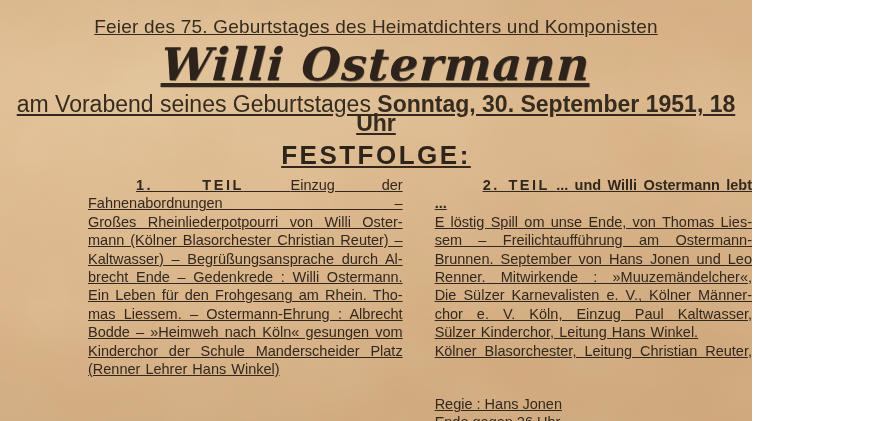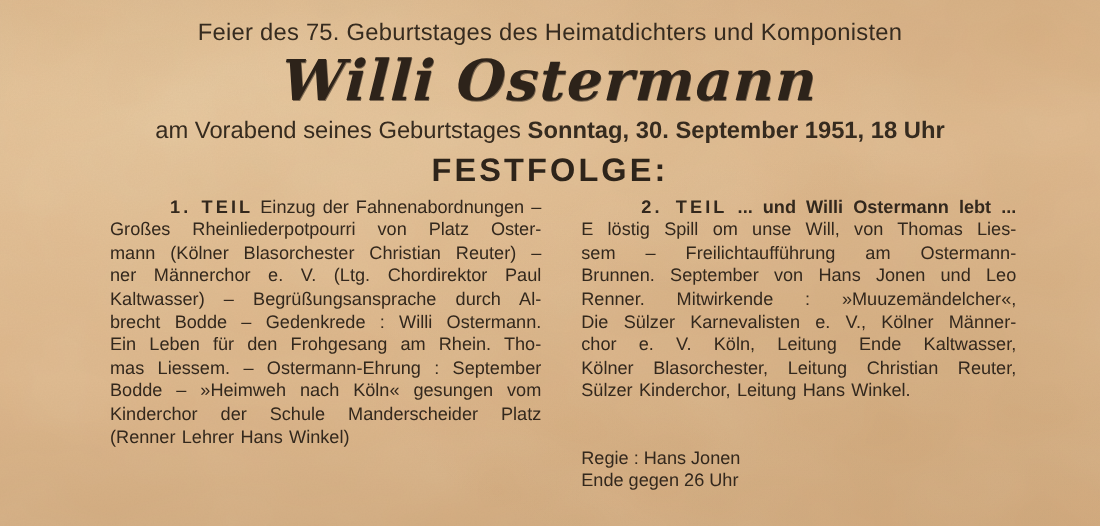--- a/index.html
+++ b/index.html
@@ -3,49 +3,50 @@
 <meta charset="utf-8">
 <style>
   html, body { margin: 0; padding: 0; }
   body {
     width: 880px; height: 421px;
     font-family: "Liberation Sans", sans-serif;
     -webkit-font-smoothing: antialiased;
   }
   .paper {
     position: relative;
-    width: 880px; height: 421px;
+    width: 752px; height: 421px;
     overflow: hidden;
     background-color: #dcb488;
     background-image:
       radial-gradient(120% 90% at 18% 18%, rgba(248,228,190,0.35) 0%, rgba(248,228,190,0) 55%),
       radial-gradient(90% 70% at 86% 70%, rgba(150,100,50,0.14) 0%, rgba(150,100,50,0) 60%),
       linear-gradient(180deg, rgba(160,110,60,0.10) 0%, rgba(160,110,60,0) 22%, rgba(160,110,60,0) 72%, rgba(150,100,55,0.16) 100%);
     color: #33281d;
+    text-decoration: underline;
   }
   .texture { position: absolute; left: 0; top: 0; pointer-events: none; }
   .content { position: relative; z-index: 2; }
 
   .center { text-align: center; }
   .occasion {
     padding-top: 17px;
     font-size: 19px; line-height: 19px; letter-spacing: 0.2px;
     color: #362b1f;
   }
   .name {
     margin-top: 6px;
     font-family: "DejaVu Serif", serif;
     font-style: italic; font-weight: bold;
     font-size: 45px; line-height: 46px;
     letter-spacing: 1px;
     color: #2d231a;
     transform: skewX(-3deg);
     text-shadow: 0.5px 0.5px 0 rgba(45,35,26,0.55);
   }
-  .dateline { margin-top: 7px; font-size: 19px; line-height: 19px; color: #362b1f; }
+  .dateline { margin-top: 7px; font-size: 23px; line-height: 19px; color: #362b1f; }
   .dateline .bold { font-weight: bold; }
   .location { margin-top: 8px; font-size: 18px; line-height: 18px; letter-spacing: 0.4px; color: #362b1f; }
   .festfolge {
     margin-top: 8px;
     font-size: 26px; line-height: 28px;
     font-weight: bold; letter-spacing: 2.5px;
     color: #2e241a;
   }
 
   .columns { display: flex; margin: 7px 0 0 88px; }
@@ -107,45 +108,44 @@
 
     <div class="center festfolge">FESTFOLGE:</div>
 
     <div class="columns">
 
       <div class="col-left">
         <div class="pline">
           <span class="part-label">1. TEIL</span>
           <span>Einzug der Fahnenabordnungen –</span>
         </div>
-        <div class="pline">Großes Rheinliederpotpourri von Platz Oster-</div>
+        <div class="pline">Großes Rheinliederpotpourri von Willi Oster-</div>
         <div class="pline">mann (Kölner Blasorchester Christian Reuter) –</div>
-        <div class="pline">ner Männerchor e. V. (Ltg. Chordirektor Paul</div>
         <div class="pline">Kaltwasser) – Begrüßungsansprache durch Al-</div>
-        <div class="pline">brecht Bodde – Gedenkrede : Willi Ostermann.</div>
+        <div class="pline">brecht Ende – Gedenkrede : Willi Ostermann.</div>
         <div class="pline">Ein Leben für den Frohgesang am Rhein. Tho-</div>
-        <div class="pline">mas Liessem. – Ostermann-Ehrung : September</div>
+        <div class="pline">mas Liessem. – Ostermann-Ehrung : Albrecht</div>
         <div class="pline">Bodde – »Heimweh nach Köln« gesungen vom</div>
         <div class="pline">Kinderchor der Schule Manderscheider Platz</div>
         <div class="pline last">(Renner Lehrer Hans Winkel)</div>
       </div>
 
       <div class="col-right">
         <div class="pline">
           <span class="part-label">2. TEIL</span>
           <span class="bold">... und Willi Ostermann lebt ...</span>
         </div>
-        <div class="pline">E löstig Spill om unse Will, von Thomas Lies-</div>
+        <div class="pline">E löstig Spill om unse Ende, von Thomas Lies-</div>
         <div class="pline">sem – Freilichtaufführung am Ostermann-</div>
         <div class="pline">Brunnen. September von Hans Jonen und Leo</div>
         <div class="pline">Renner. Mitwirkende : »Muuzemändelcher«,</div>
         <div class="pline">Die Sülzer Karnevalisten e. V., Kölner Männer-</div>
-        <div class="pline">chor e. V. Köln, Leitung Ende Kaltwasser,</div>
+        <div class="pline">chor e. V. Köln, Einzug Paul Kaltwasser,</div>
+        <div class="pline last">Sülzer Kinderchor, Leitung Hans Winkel.</div>
         <div class="pline">Kölner Blasorchester, Leitung Christian Reuter,</div>
-        <div class="pline last">Sülzer Kinderchor, Leitung Hans Winkel.</div>
 
         <div class="footer-row">
           <span>Regie : Hans Jonen</span>
           <span>Ende gegen 26 Uhr</span>
         </div>
       </div>
 
     </div>
   </div>
 </div>

